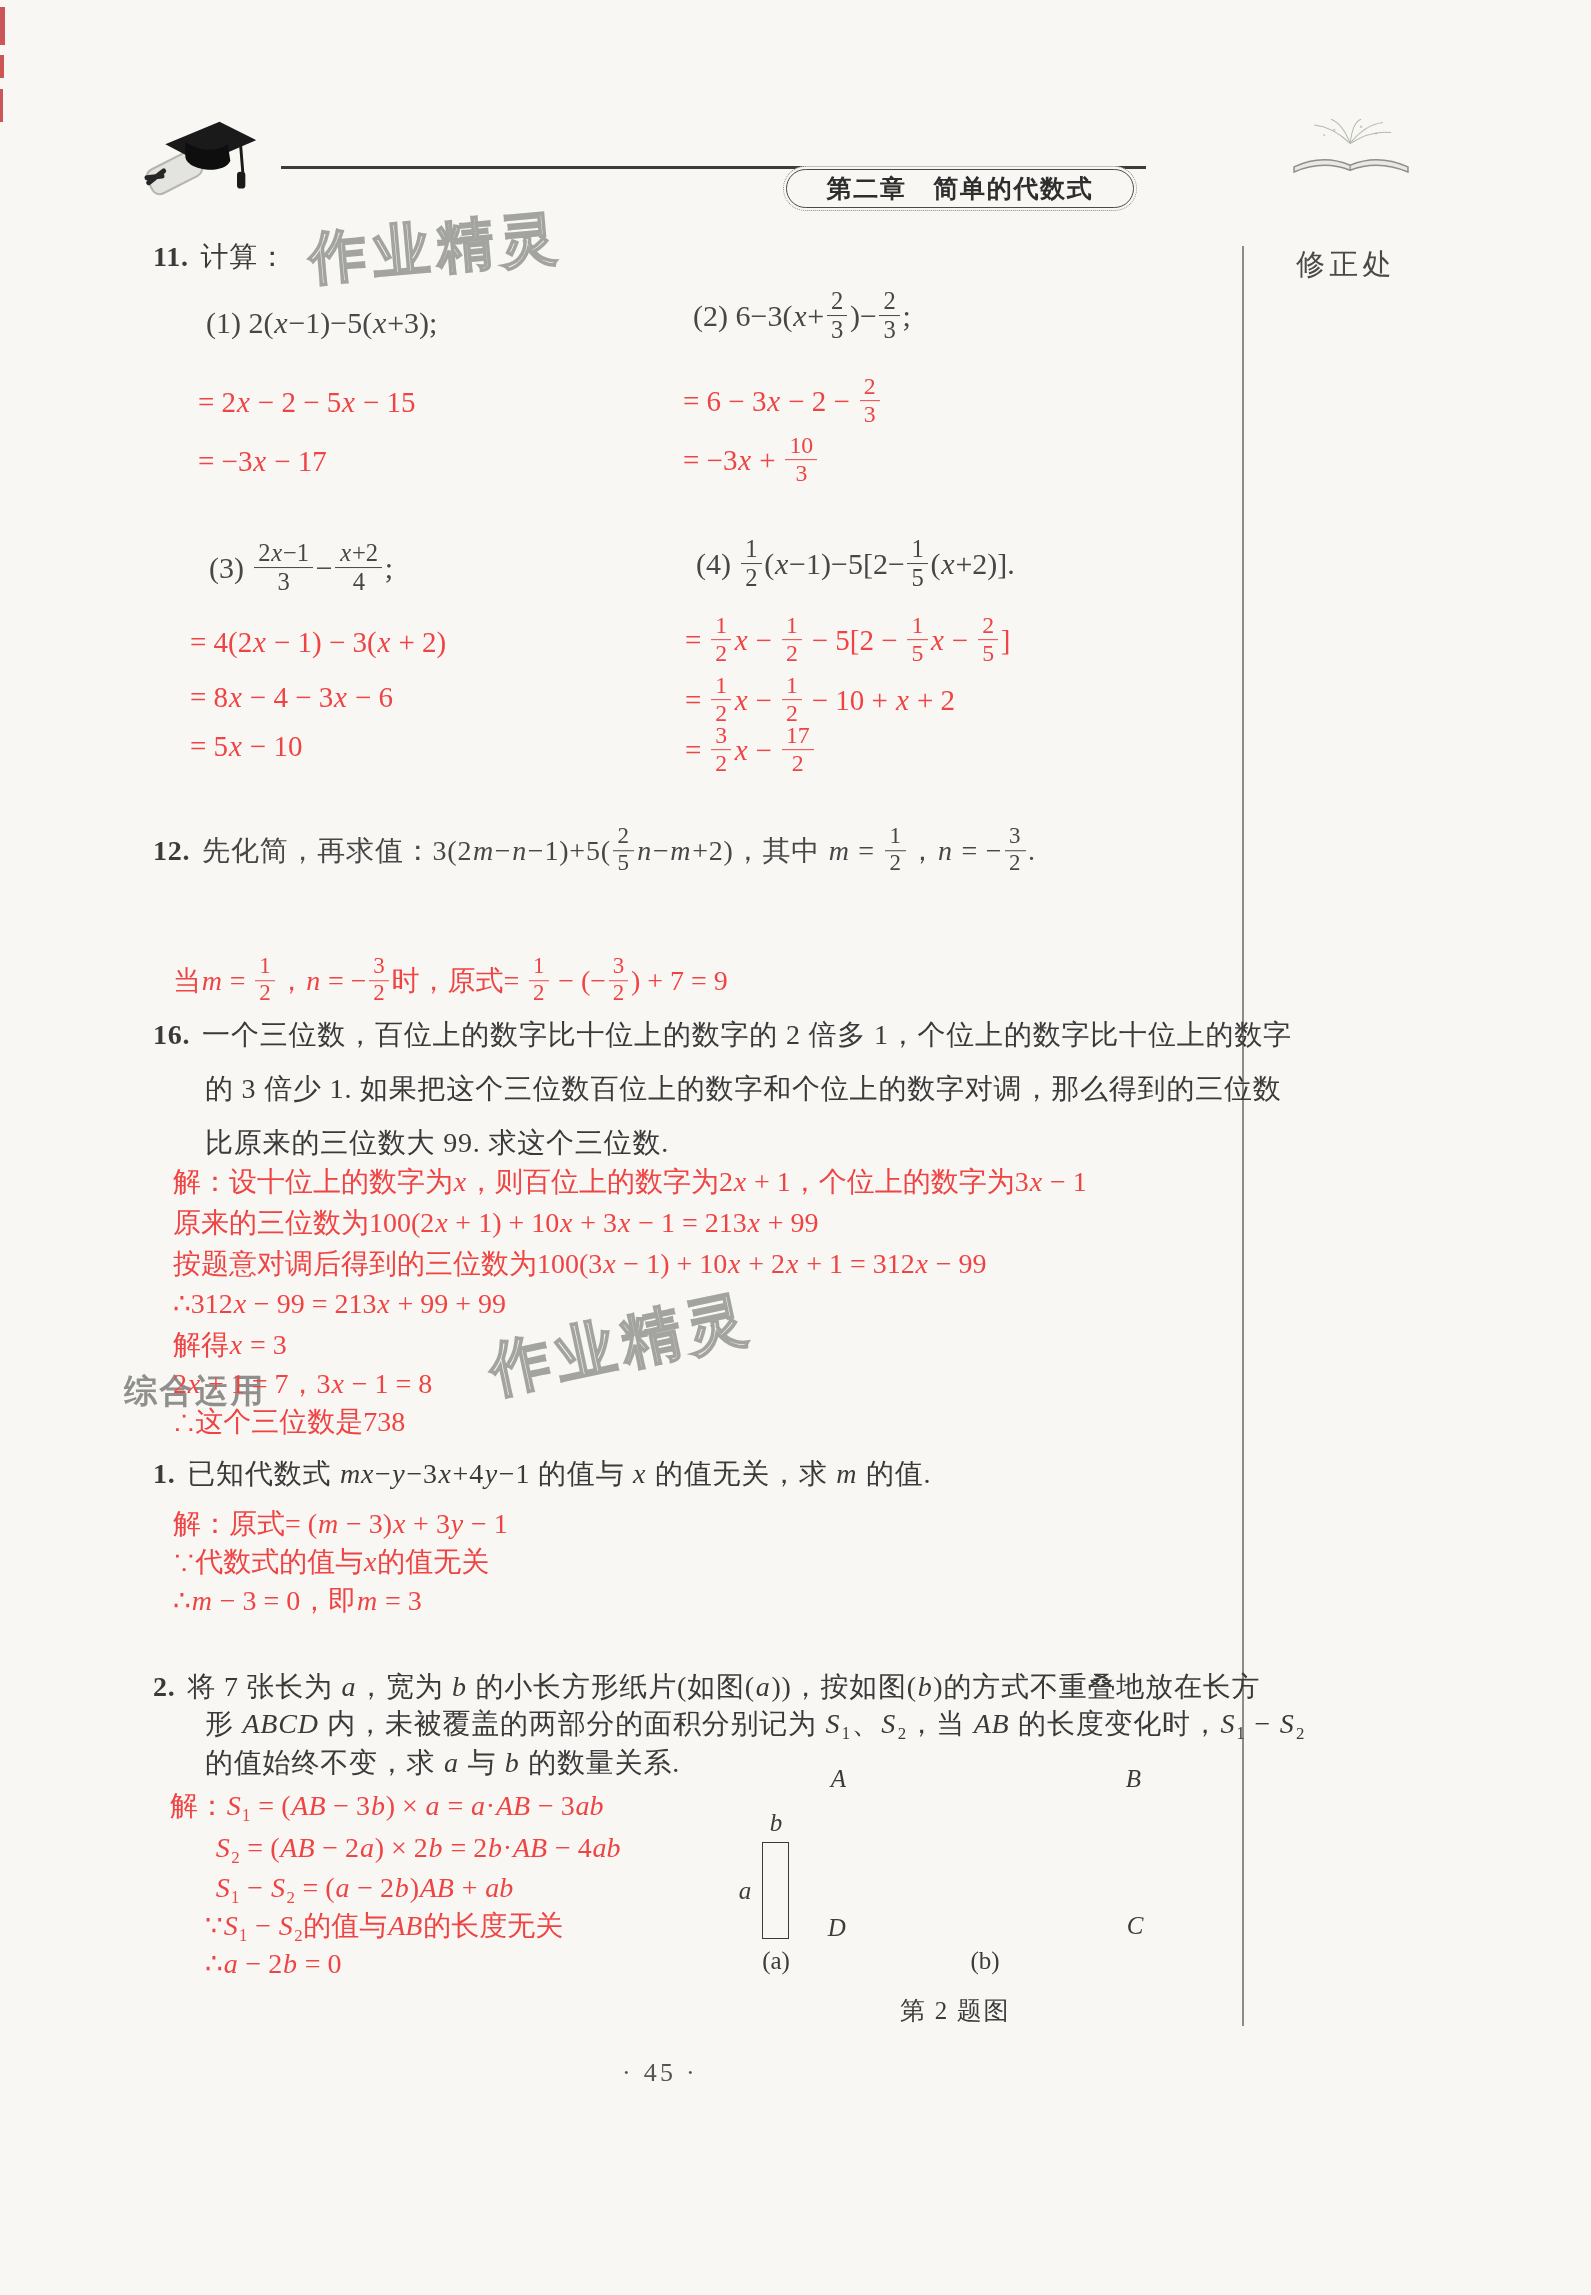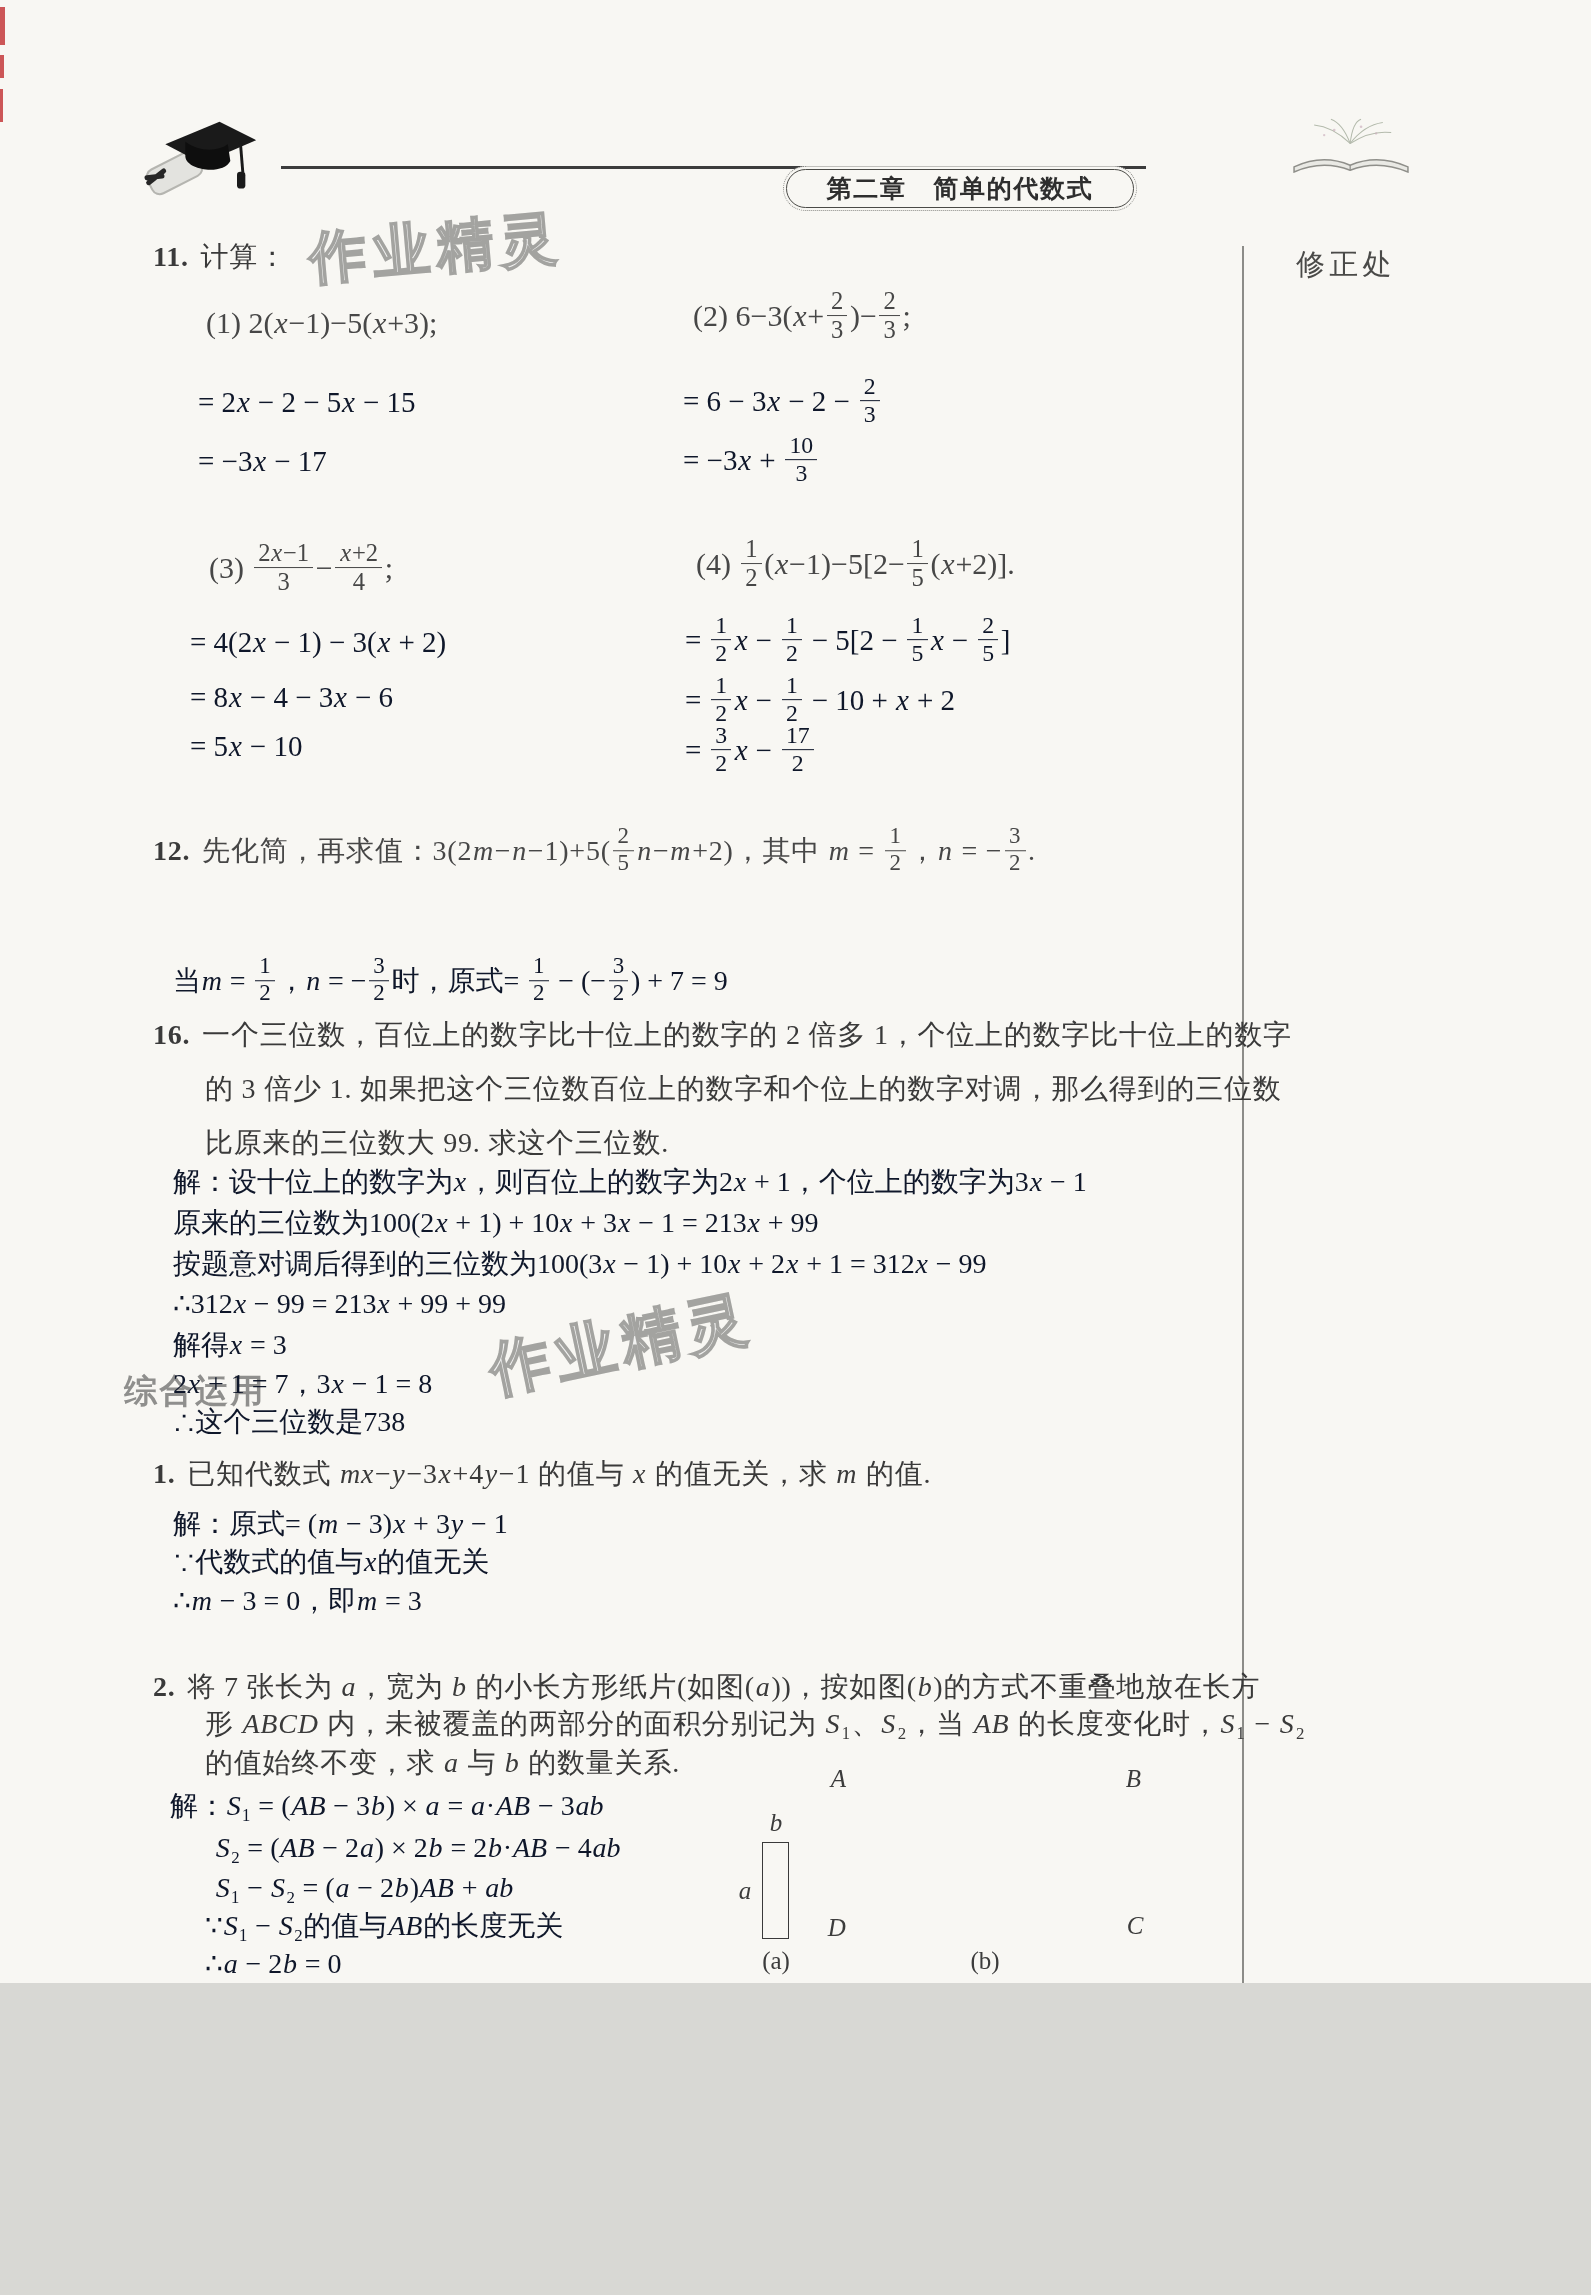--- a/index.html
+++ b/index.html
@@ -1,27 +1,27 @@
 <!DOCTYPE html>
 <html style="font-size:13.4px"><head>
 <meta charset="utf-8">
 <style>
   html,body{margin:0;padding:0;background:#d8d8d4;}
   .page{
     position:relative;
-    width:1592px;height:1983px;
+    width:1592px;height:2295px;
     background:#f8f7f3;
     overflow:hidden;
     font-family:"Liberation Serif","DejaVu Serif",serif;
     color:#333;
   }
   .ln{position:absolute;white-space:nowrap;line-height:1.15;}
   .zh{font-size:28px;color:#3a3a3a;letter-spacing:0.8px;}
   .math{font-size:30px;color:#474747;}
-  .blue{font-size:29px;color:#0f172a;z-index:2;}
+  .blue{font-size:29px;color:#ef4444;z-index:2;}
   .num{font-weight:bold;margin-right:11.7px;margin-top:14px;}
   .frac{display:inline-block;text-align:center;vertical-align:middle;line-height:1.08;font-size:0.82em;margin:0 2.5px;transform:translateY(-0.12em);}
   .fn{display:block;padding:0 4.2px 0.8px;}
   .fd{display:block;border-top:1.7px solid currentColor;padding:0.8px 4.2px 0;}
   i{font-style:italic;padding:0 0.8px;}
 
   
   .hrule{position:absolute;left:281px;top:166px;width:865px;height:3.3px;background:#3c3c3c;}
   .chapter-box{position:absolute;left:783px;top:166px;width:354px;height:45px;
     border:1.7px dotted #8a8a86;border-radius:23.4px;box-sizing:border-box;padding:1.7px;z-index:3;background:#f8f7f3;}

